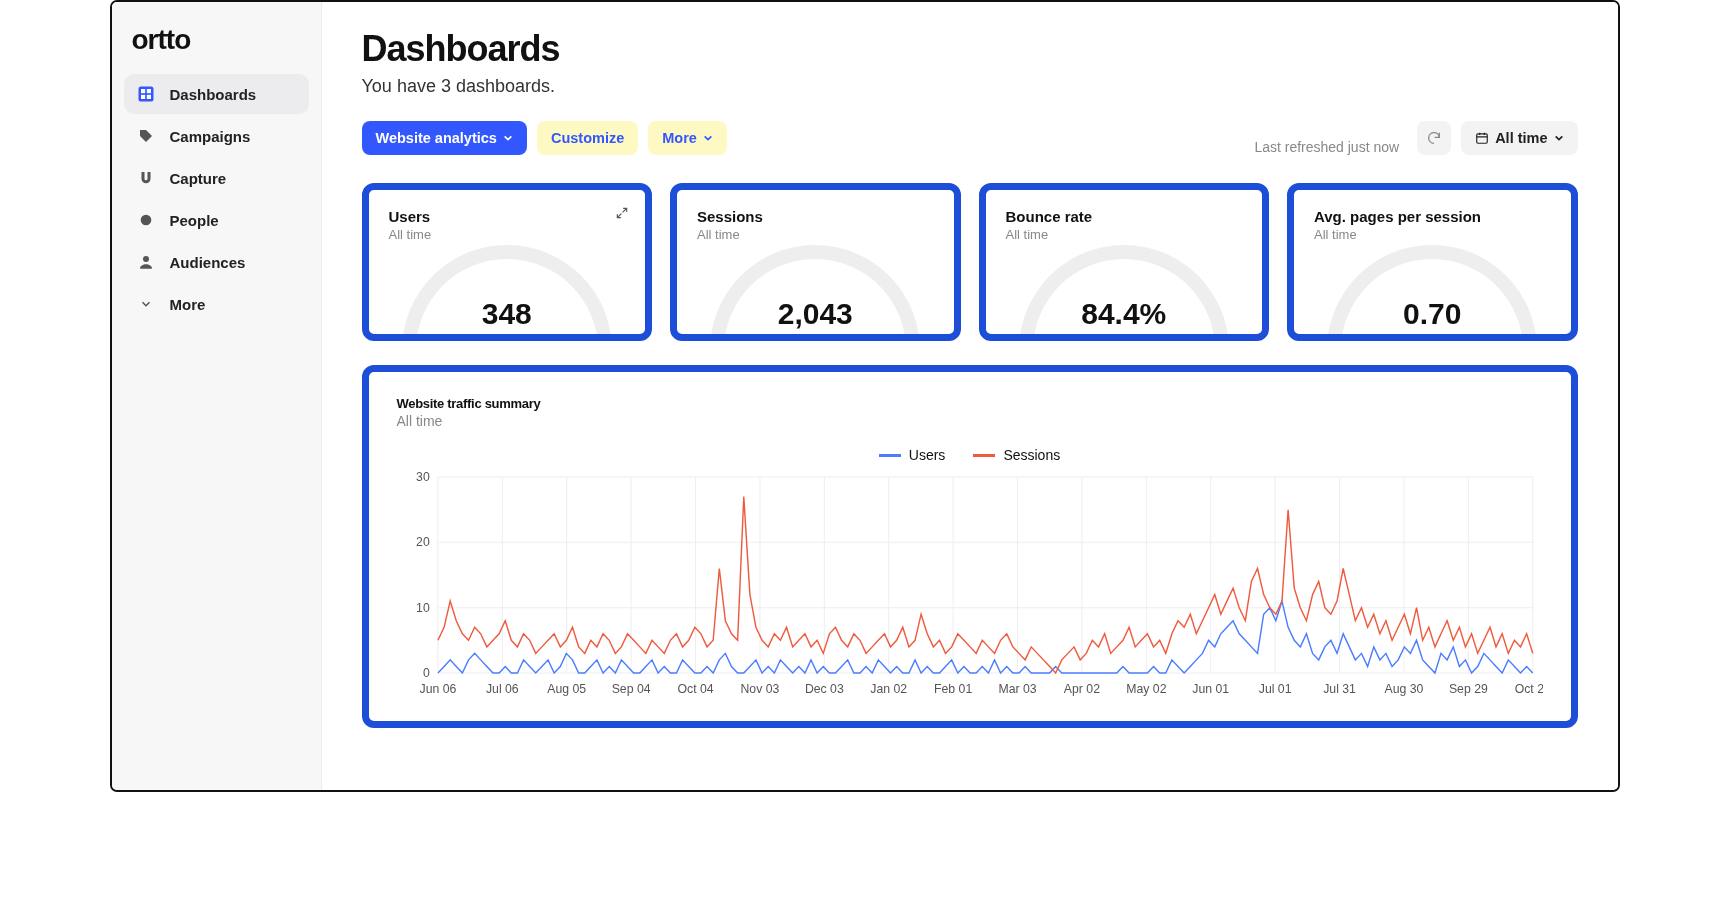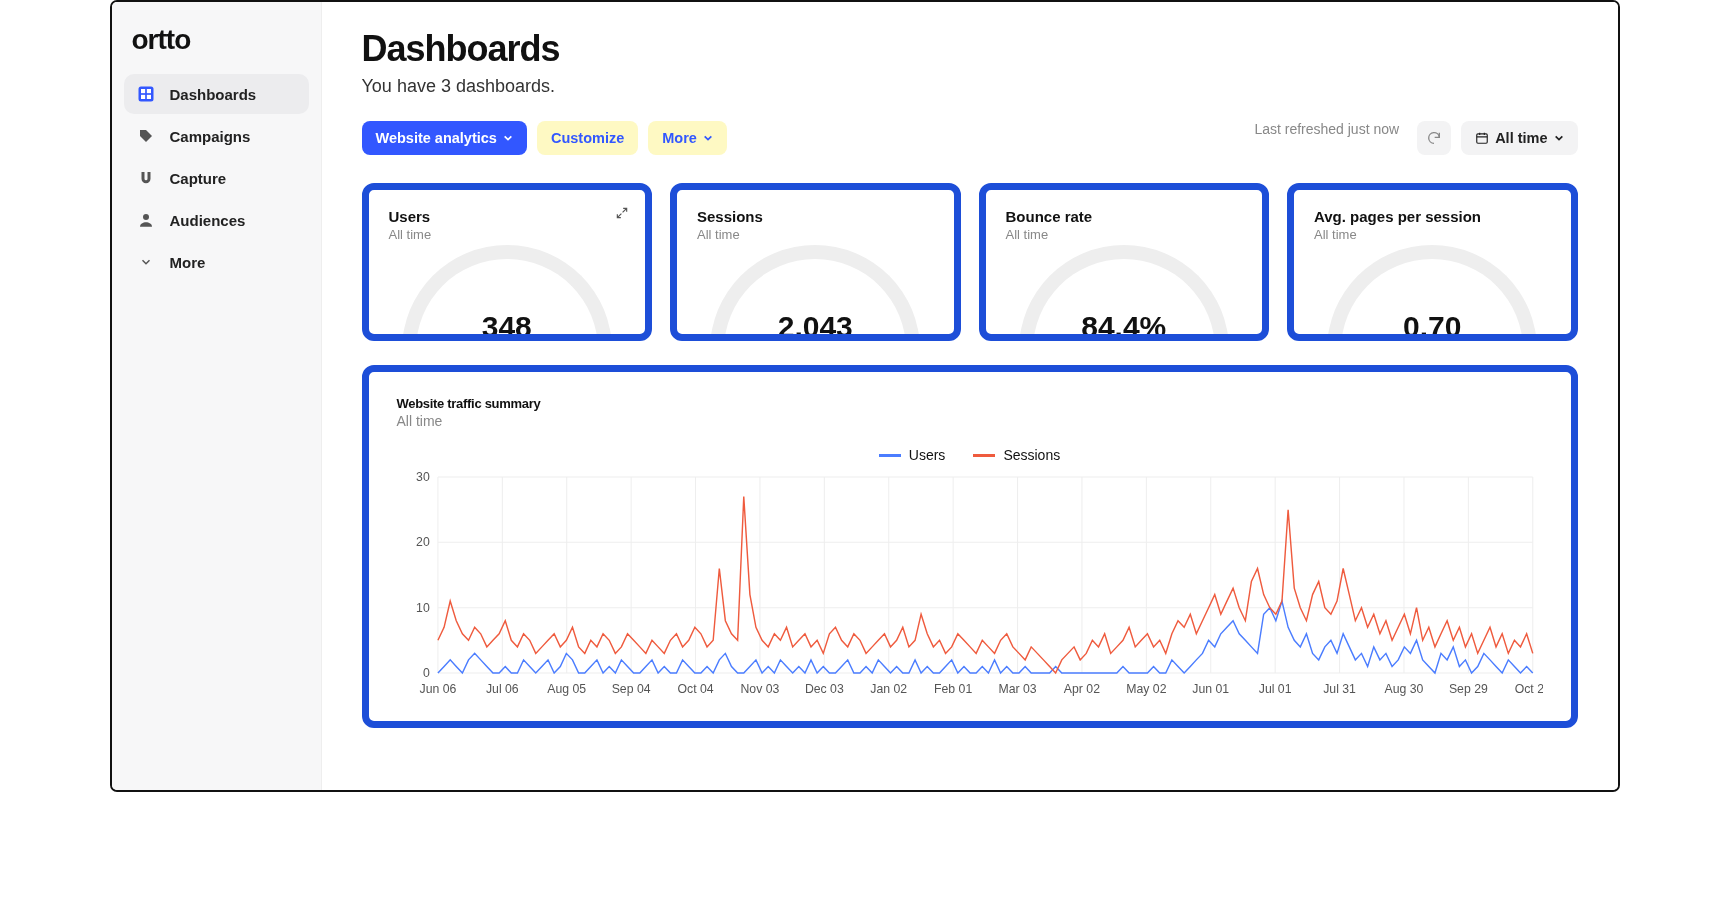--- a/index.html
+++ b/index.html
@@ -7,37 +7,37 @@
 .app-frame { width: 1510px; height: 792px; margin: 0 auto; border: 2px solid #111; border-radius: 7px; overflow: hidden; display: flex; position: relative; }
 .sidebar { width: 210px; background: #f7f7f8; border-right: 1px solid #eee; padding: 18px 12px; flex-shrink: 0; }
 .logo { font-size: 28px; font-weight: 800; letter-spacing: -1px; padding: 4px 8px 18px 8px; color: #111; }
 .nav-item { display: flex; align-items: center; gap: 14px; padding: 10px 12px; border-radius: 10px; font-size: 15px; font-weight: 600; color: #222; cursor: pointer; margin-bottom: 2px; }
 .nav-item.active { background: #ececee; }
 .nav-icon { width: 20px; height: 20px; display: inline-flex; align-items: center; justify-content: center; flex-shrink: 0; }
 .main { flex: 1; overflow: auto; background: #fff; }
 .main-inner { padding: 26px 40px 40px 40px; }
 .page-title { font-size: 36px; font-weight: 800; letter-spacing: -1px; margin-bottom: 6px; }
 .page-subtitle { font-size: 18px; color: #333; margin-bottom: 24px; }
-.toolbar { display: flex; align-items: flex-start; gap: 10px; margin-bottom: 28px; }
+.toolbar { display: flex; align-items: flex-end; gap: 10px; margin-bottom: 28px; }
 .btn { display: inline-flex; align-items: center; gap: 6px; padding: 9px 14px; border-radius: 8px; font-size: 14.5px; font-weight: 600; border: none; cursor: pointer; }
 .btn-primary { background: #3257ff; color: #fff; }
 .btn-light { background: #fef9c3; color: #3257ff; }
 .spacer { flex: 1; }
 .refresh-text { font-size: 14px; color: #888; margin-right: 8px; }
 .icon-btn { width: 34px; height: 34px; border-radius: 8px; background: #f3f3f4; display: inline-flex; align-items: center; justify-content: center; cursor: pointer; border: none; }
 .btn-grey { background: #f3f3f4; color: #222; }
 .kpi-row { display: grid; grid-template-columns: repeat(4, 1fr); gap: 18px; margin-bottom: 24px; }
 .card { border: 7px solid #1d4ed8; border-radius: 12px; background: #fff; position: relative; }
 .kpi-card { padding: 18px 20px 0 20px; height: 158px; overflow: hidden; }
 .kpi-title { font-size: 15px; font-weight: 700; }
 .kpi-sub { font-size: 13px; color: #888; margin-top: 2px; }
 .expand-icon { position: absolute; top: 16px; right: 16px; color: #555; cursor: pointer; }
 .gauge-wrap { position: relative; height: 100px; margin-top: 8px; display: flex; justify-content: center; }
 .gauge-arc2 { position: absolute; bottom: 0; width: 210px; height: 105px; border-top-left-radius: 210px; border-top-right-radius: 210px; border: 14px solid #eee; border-bottom: none; }
-.kpi-value { position: absolute; bottom: 6px; left: 0; right: 0; text-align: center; font-size: 30px; font-weight: 800; }
+.kpi-value { position: absolute; bottom: 19px; left: 0; right: 0; text-align: center; font-size: 30px; font-weight: 800; }
 .traffic-card { padding: 24px 28px 20px 28px; }
 .traffic-title { font-size: 13px; font-weight: 800; letter-spacing: -0.3px; }
 .traffic-sub { font-size: 14px; color: #888; margin-top: 2px; margin-bottom: 18px; }
 .legend { display: flex; justify-content: center; gap: 28px; font-size: 14px; margin-bottom: 8px; }
 .legend-item { display: inline-flex; align-items: center; gap: 8px; }
 .legend-swatch { width: 22px; height: 3px; display: inline-block; }
 .chart-area { position: relative; height: 230px; }
 svg.chart { width: 100%; height: 100%; }
 .grid-line { stroke: #eee; stroke-width: 1; }
 .axis-text { font-size: 12px; fill: #555; }
@@ -73,20 +73,28 @@
           </span>
           <span>Campaigns</span>
         </div>
         <div class="nav-item">
           <span class="nav-icon">
             <svg width="18" height="18" viewBox="0 0 24 24">
               <path d="M6 4v9a6 6 0 0 0 12 0V4h-4v9a2 2 0 1 1-4 0V4H6z" fill="#555"></path>
             </svg>
           </span>
           <span>Capture</span>
+        </div>
+        <div class="nav-item">
+          <span class="nav-icon">
+            <svg width="16" height="16" viewBox="0 0 24 24">
+              <circle cx="12" cy="12" r="8" fill="#555"></circle>
+            </svg>
+          </span>
+          <span>People</span>
         </div>
         <div class="nav-item">
           <span class="nav-icon">
             <svg width="18" height="18" viewBox="0 0 24 24">
               <circle cx="12" cy="8" r="4" fill="#555"></circle>
               <path d="M4 21c0-4 4-6 8-6s8 2 8 6" fill="#555"></path>
             </svg>
           </span>
           <span>Audiences</span>
         </div>

